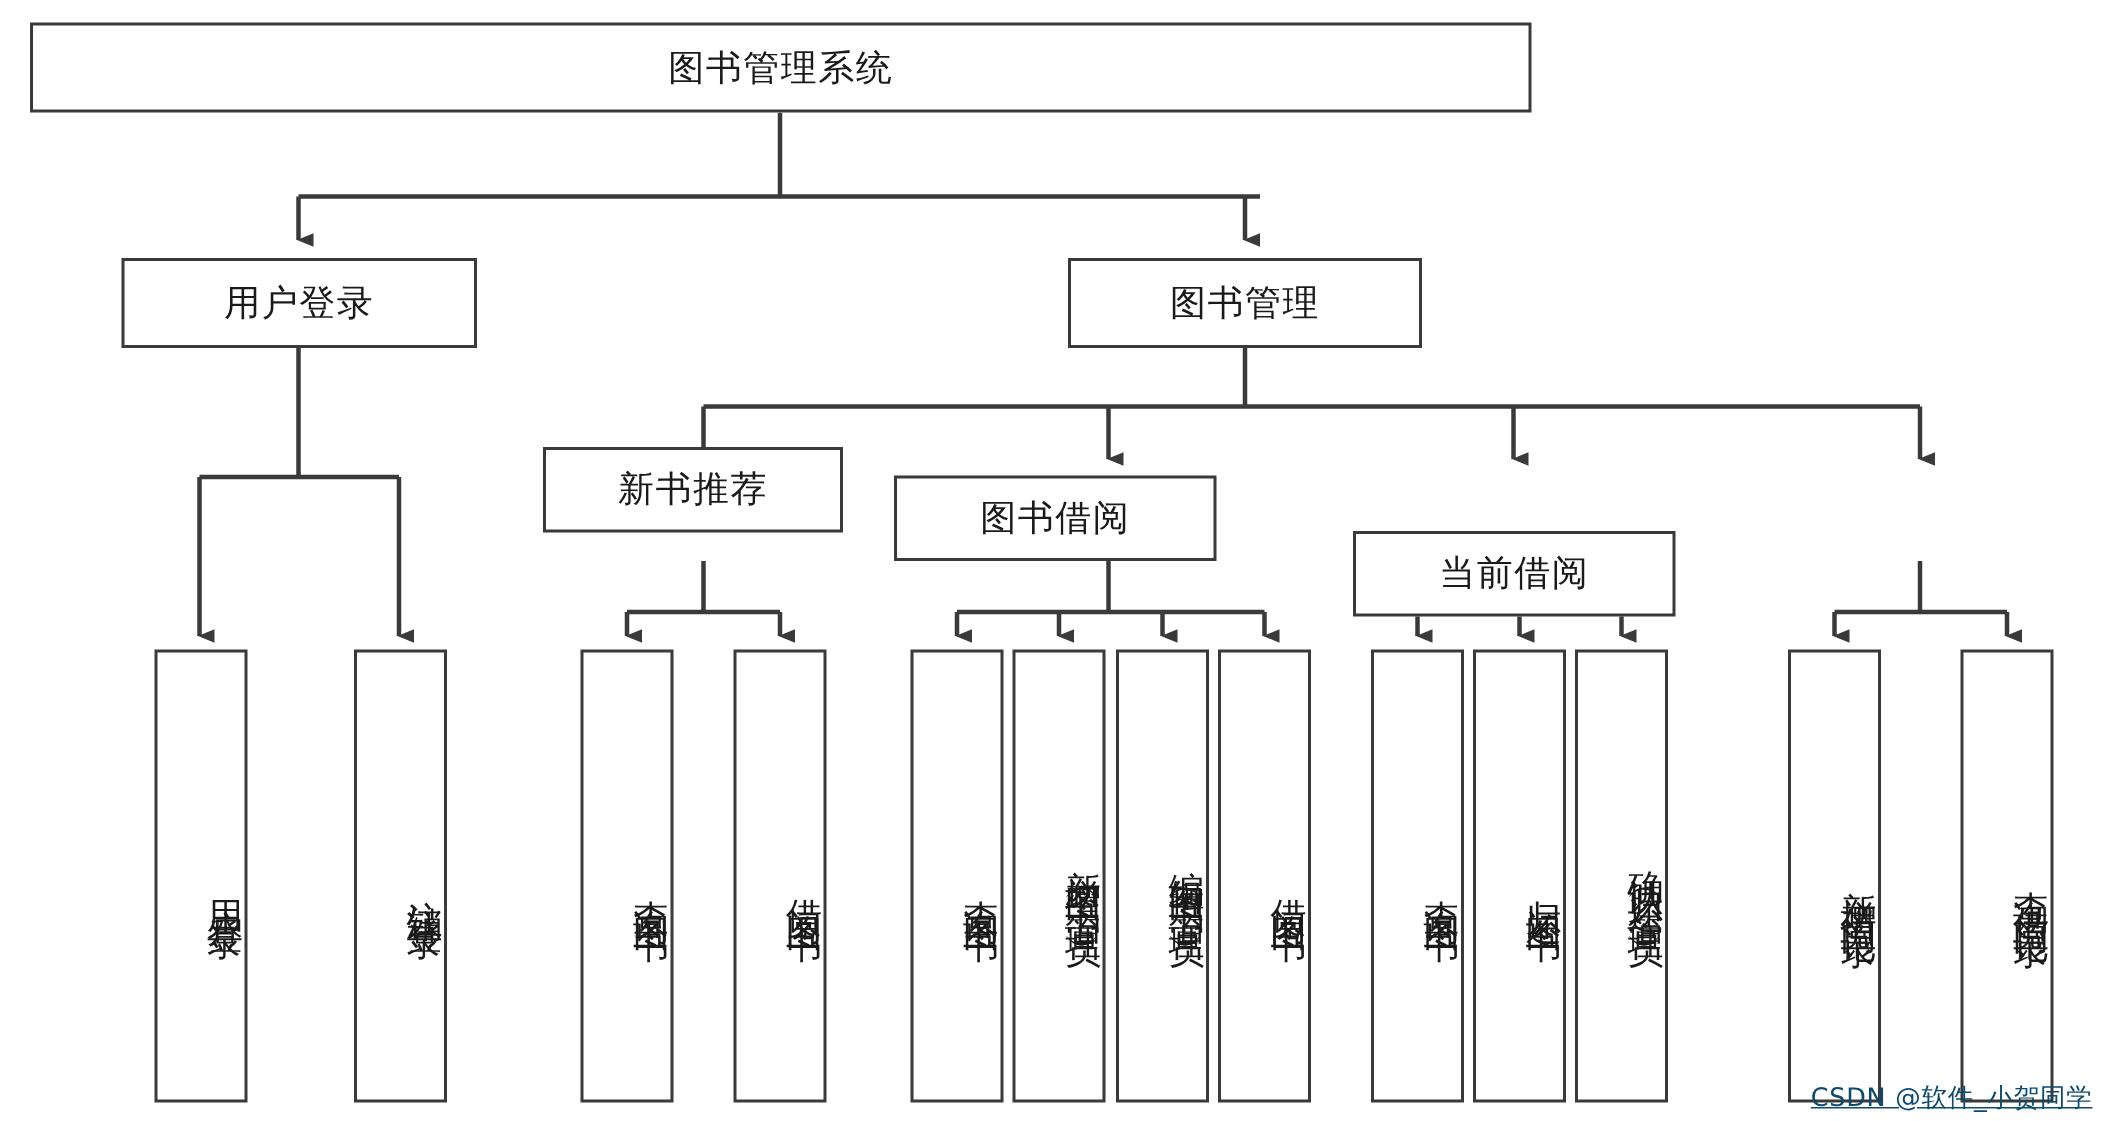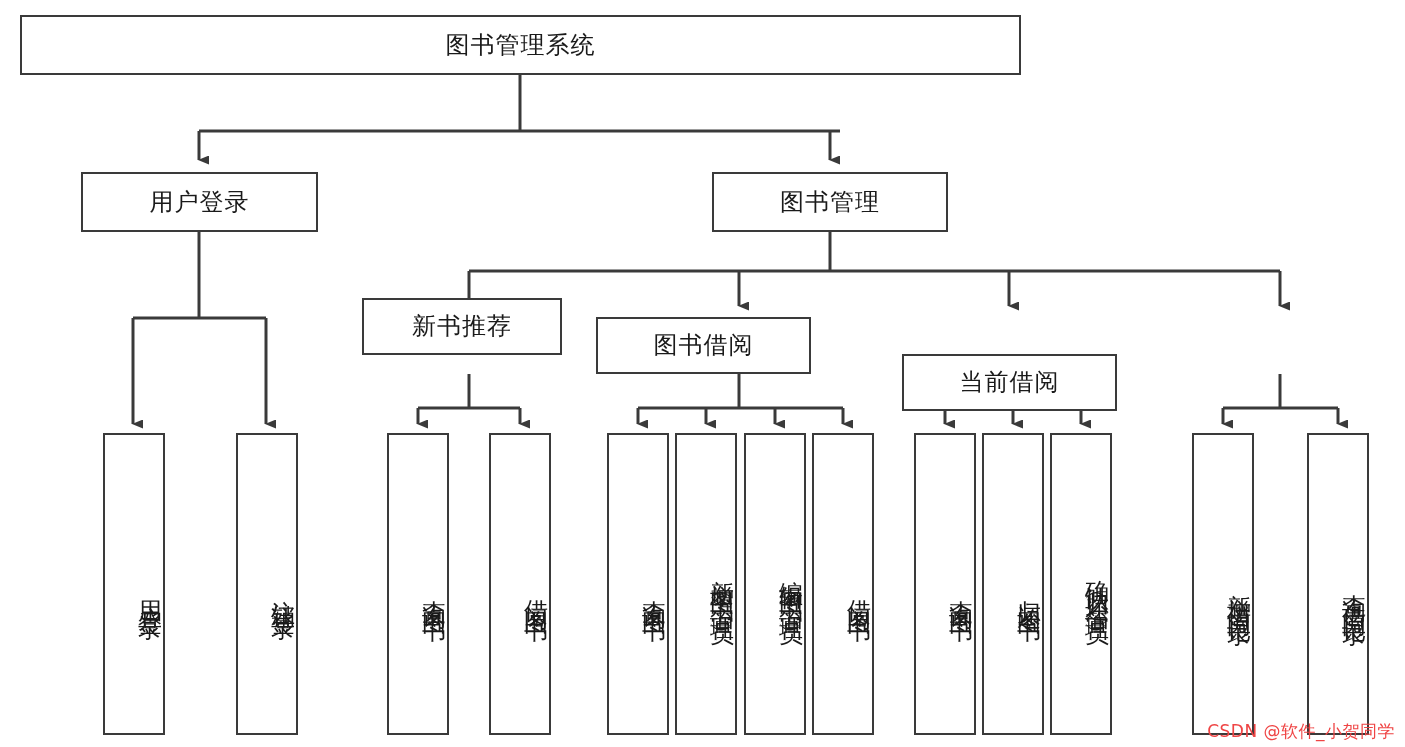--- a/index.html
+++ b/index.html
@@ -55,24 +55,25 @@
     padding-top: 8px;
   }
   .node .lbl {
     display: block;
   }
   #watermark {
     position: absolute;
     right: 10px;
     bottom: 4px;
     font-size: 17px;
-    color: #ef4444;
+    color: #0c4a6e;
     letter-spacing: 0.5px;
     white-space: nowrap;
     user-select: none;
+    text-decoration: underline;
   }
 </style>
 </head>
 <body>
 
 <div id="canvas">
 
   <svg class="wires" viewBox="0 0 1405 747">
     <defs>
       <marker id="arrow" markerWidth="9" markerHeight="11" refX="4.5" refY="10" orient="auto" markerUnits="userSpaceOnUse">

